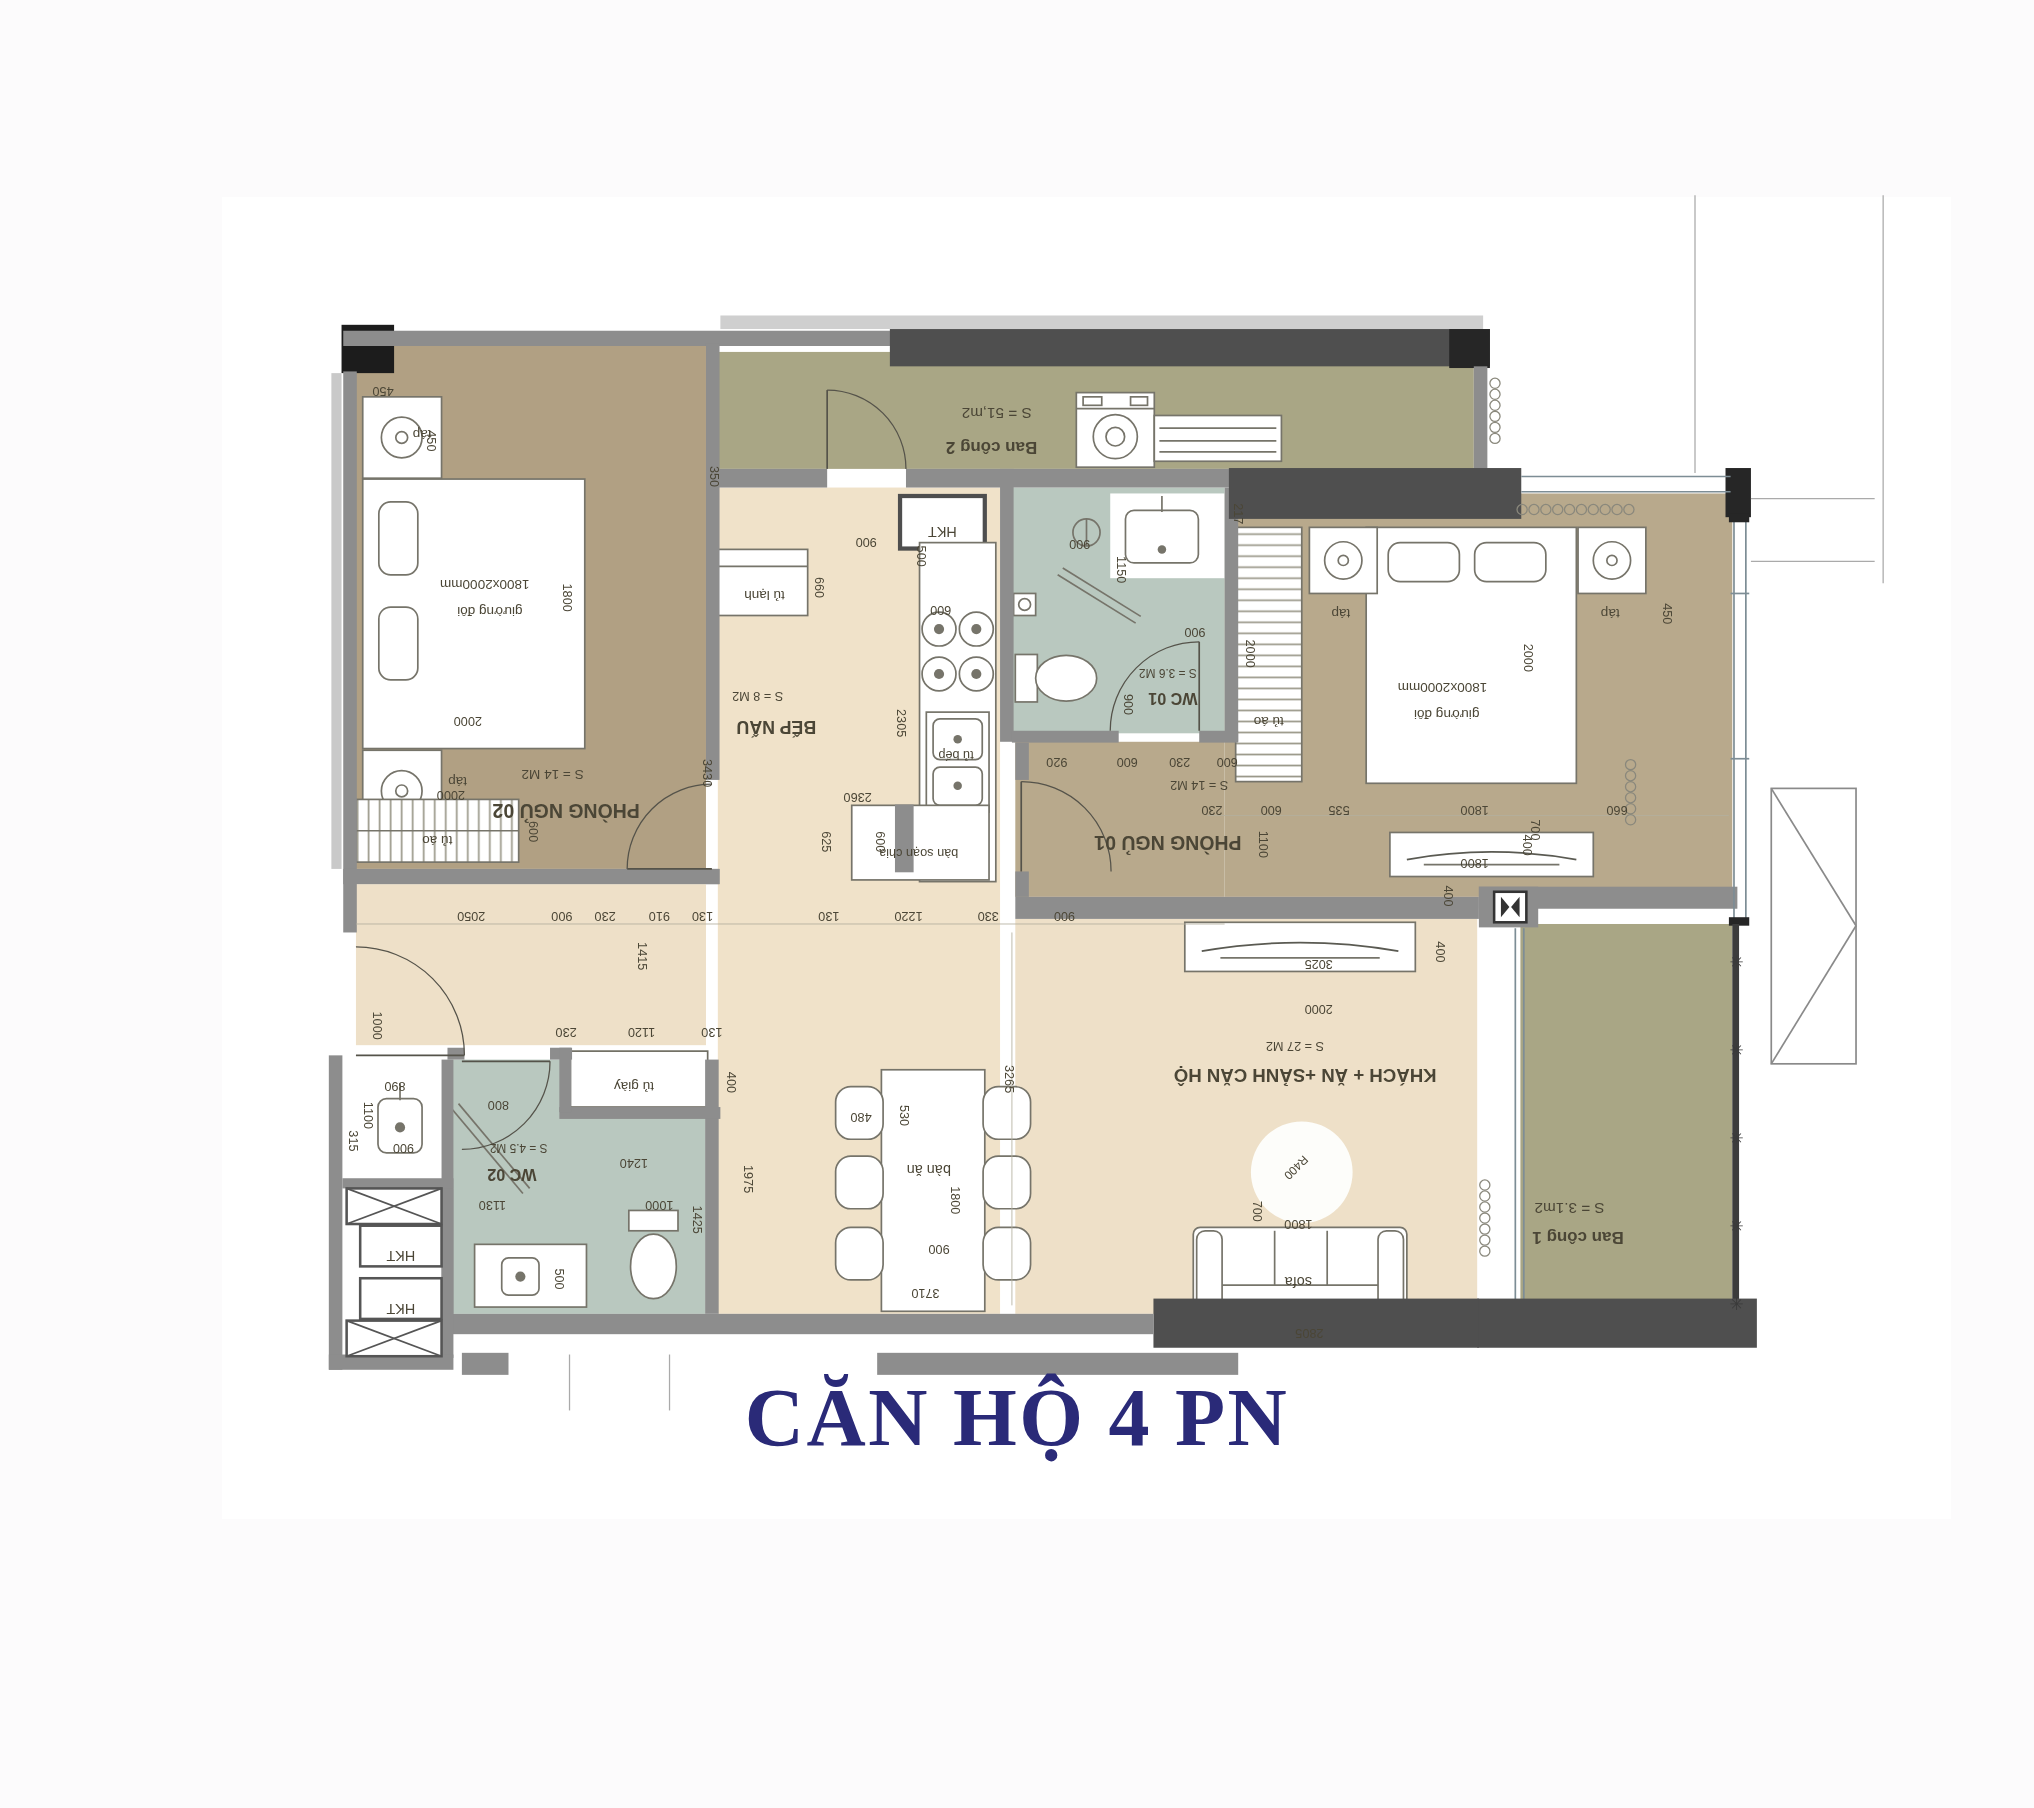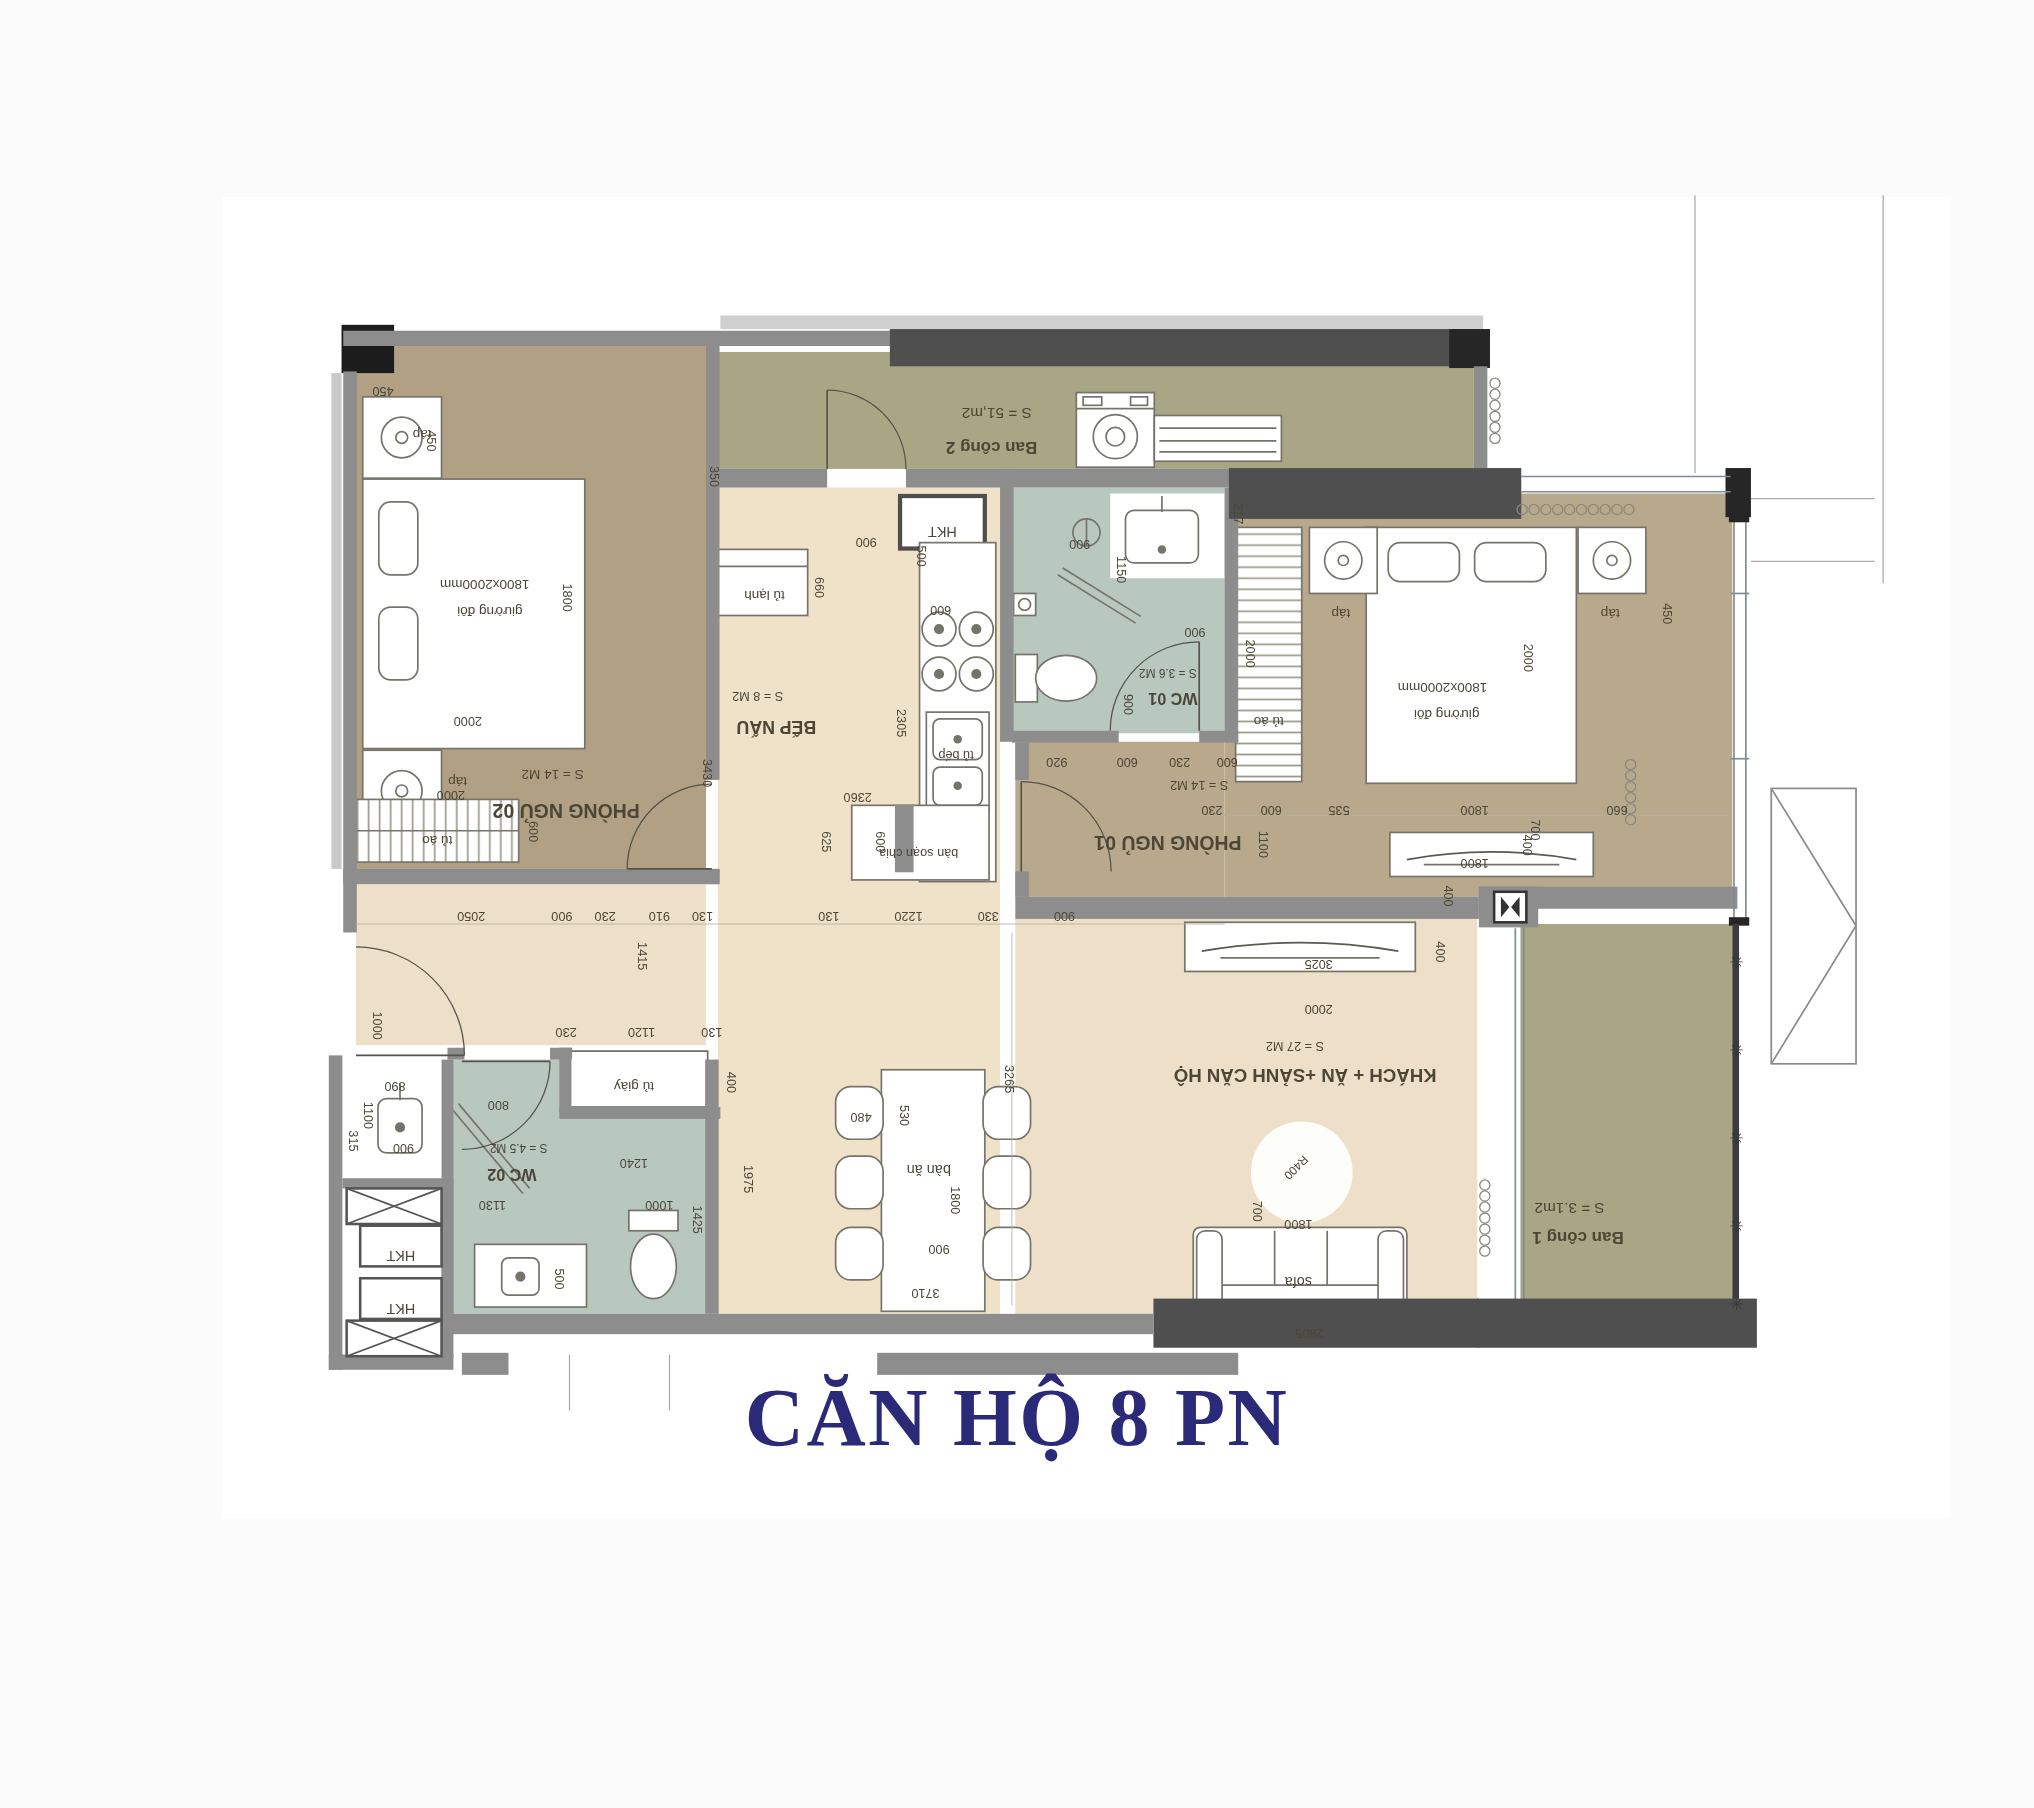--- a/index.html
+++ b/index.html
@@ -368,15 +368,15 @@
         <text x="466" y="1277" font-size="15" text-anchor="middle" fill="#4b4636" font-weight="400" transform="rotate(180 466 1277)">890</text>
         <text x="430" y="1316" font-size="15" text-anchor="middle" fill="#4b4636" font-weight="400" transform="rotate(90 430 1316)">1100</text>
         <text x="476" y="1349" font-size="15" text-anchor="middle" fill="#4b4636" font-weight="400" transform="rotate(180 476 1349)">900</text>
         <text x="748" y="1367" font-size="15" text-anchor="middle" fill="#4b4636" font-weight="400" transform="rotate(180 748 1367)">1240</text>
         <text x="581" y="1417" font-size="15" text-anchor="middle" fill="#4b4636" font-weight="400" transform="rotate(180 581 1417)">1130</text>
         <text x="778" y="1417" font-size="15" text-anchor="middle" fill="#4b4636" font-weight="400" transform="rotate(180 778 1417)">1000</text>
         <text x="818" y="1439" font-size="15" text-anchor="middle" fill="#4b4636" font-weight="400" transform="rotate(90 818 1439)">1425</text>
         <text x="655" y="1509" font-size="15" text-anchor="middle" fill="#4b4636" font-weight="400" transform="rotate(90 655 1509)">500</text>
       </g>
   </svg>
-  <div class="plan-title" style="color: rgb(42, 42, 120);">CĂN HỘ 8 PN</div>
+  <div class="plan-title" style="color: rgb(42, 42, 120);">CĂN HỘ 4 PN</div>
 </div>
 
 
 </body></html>

